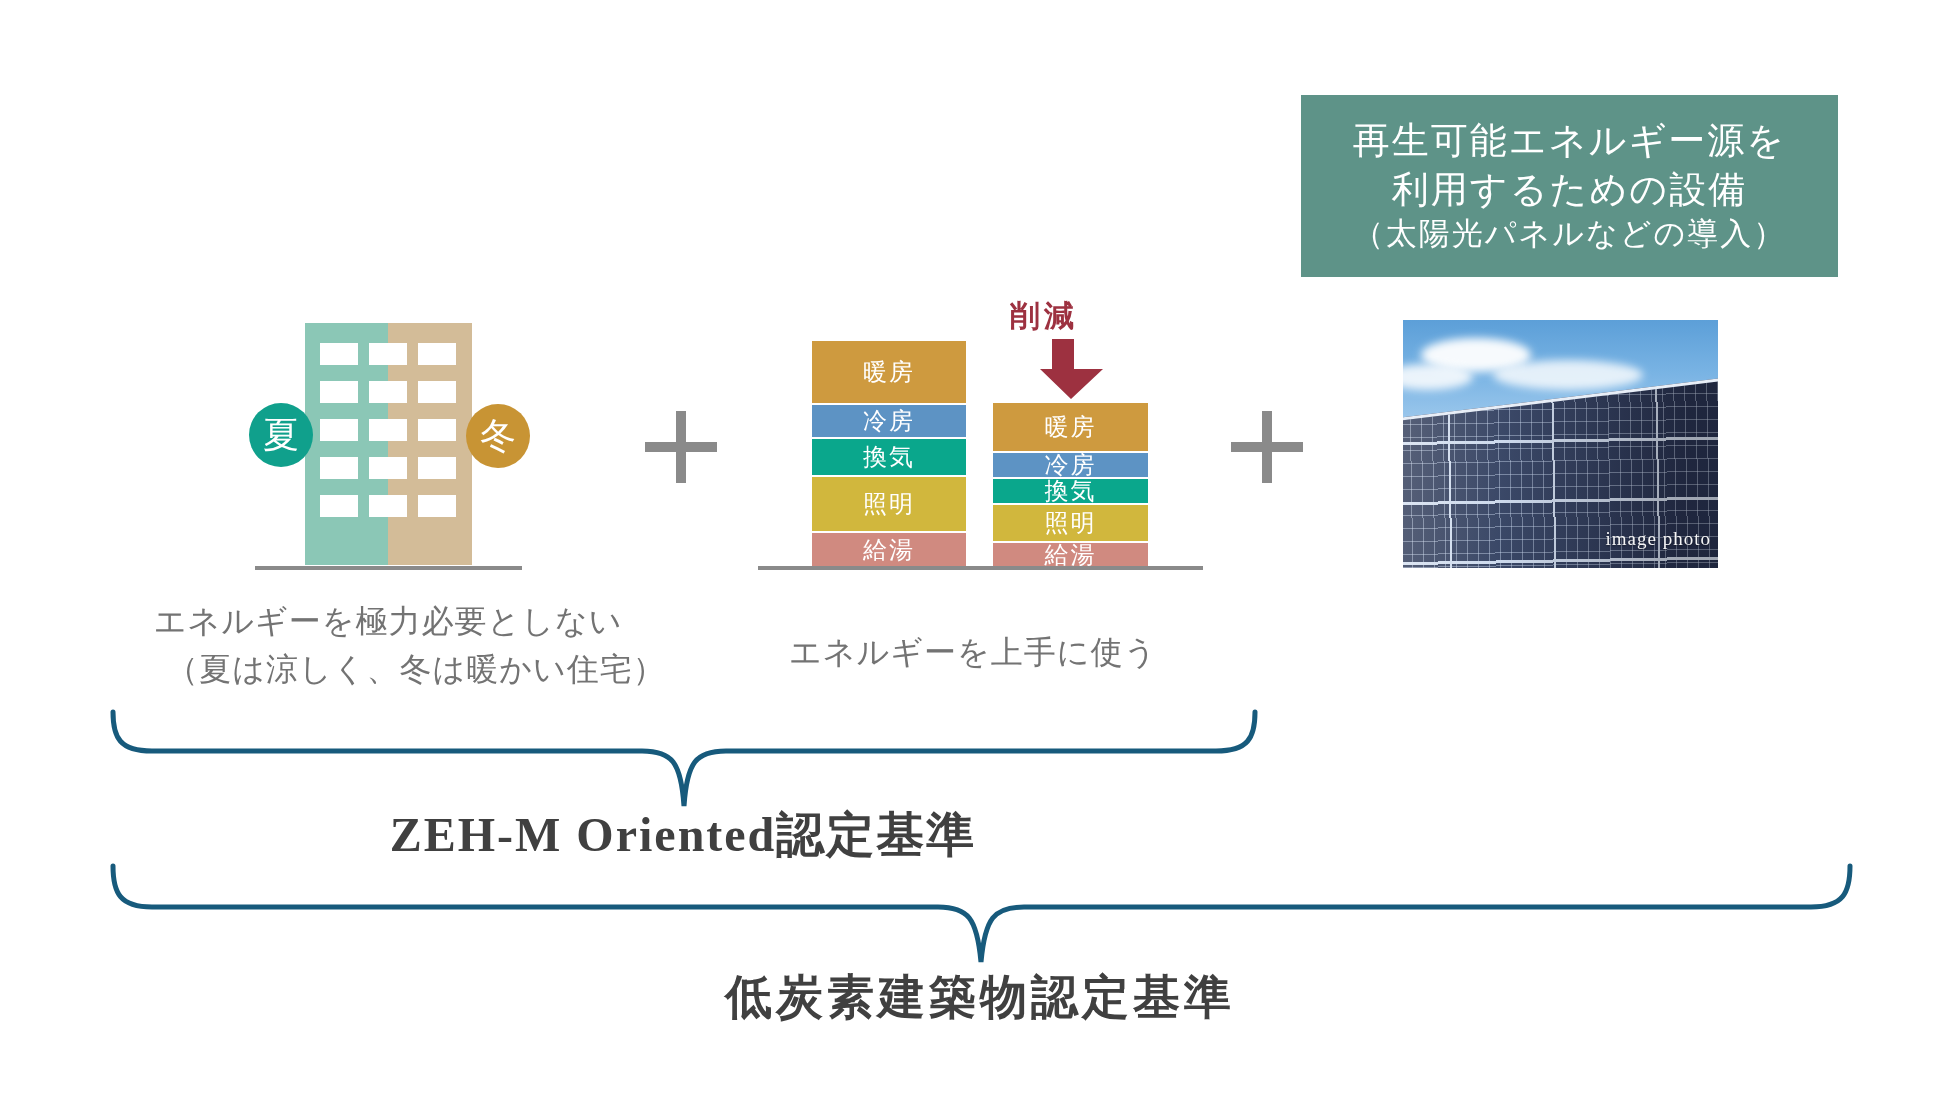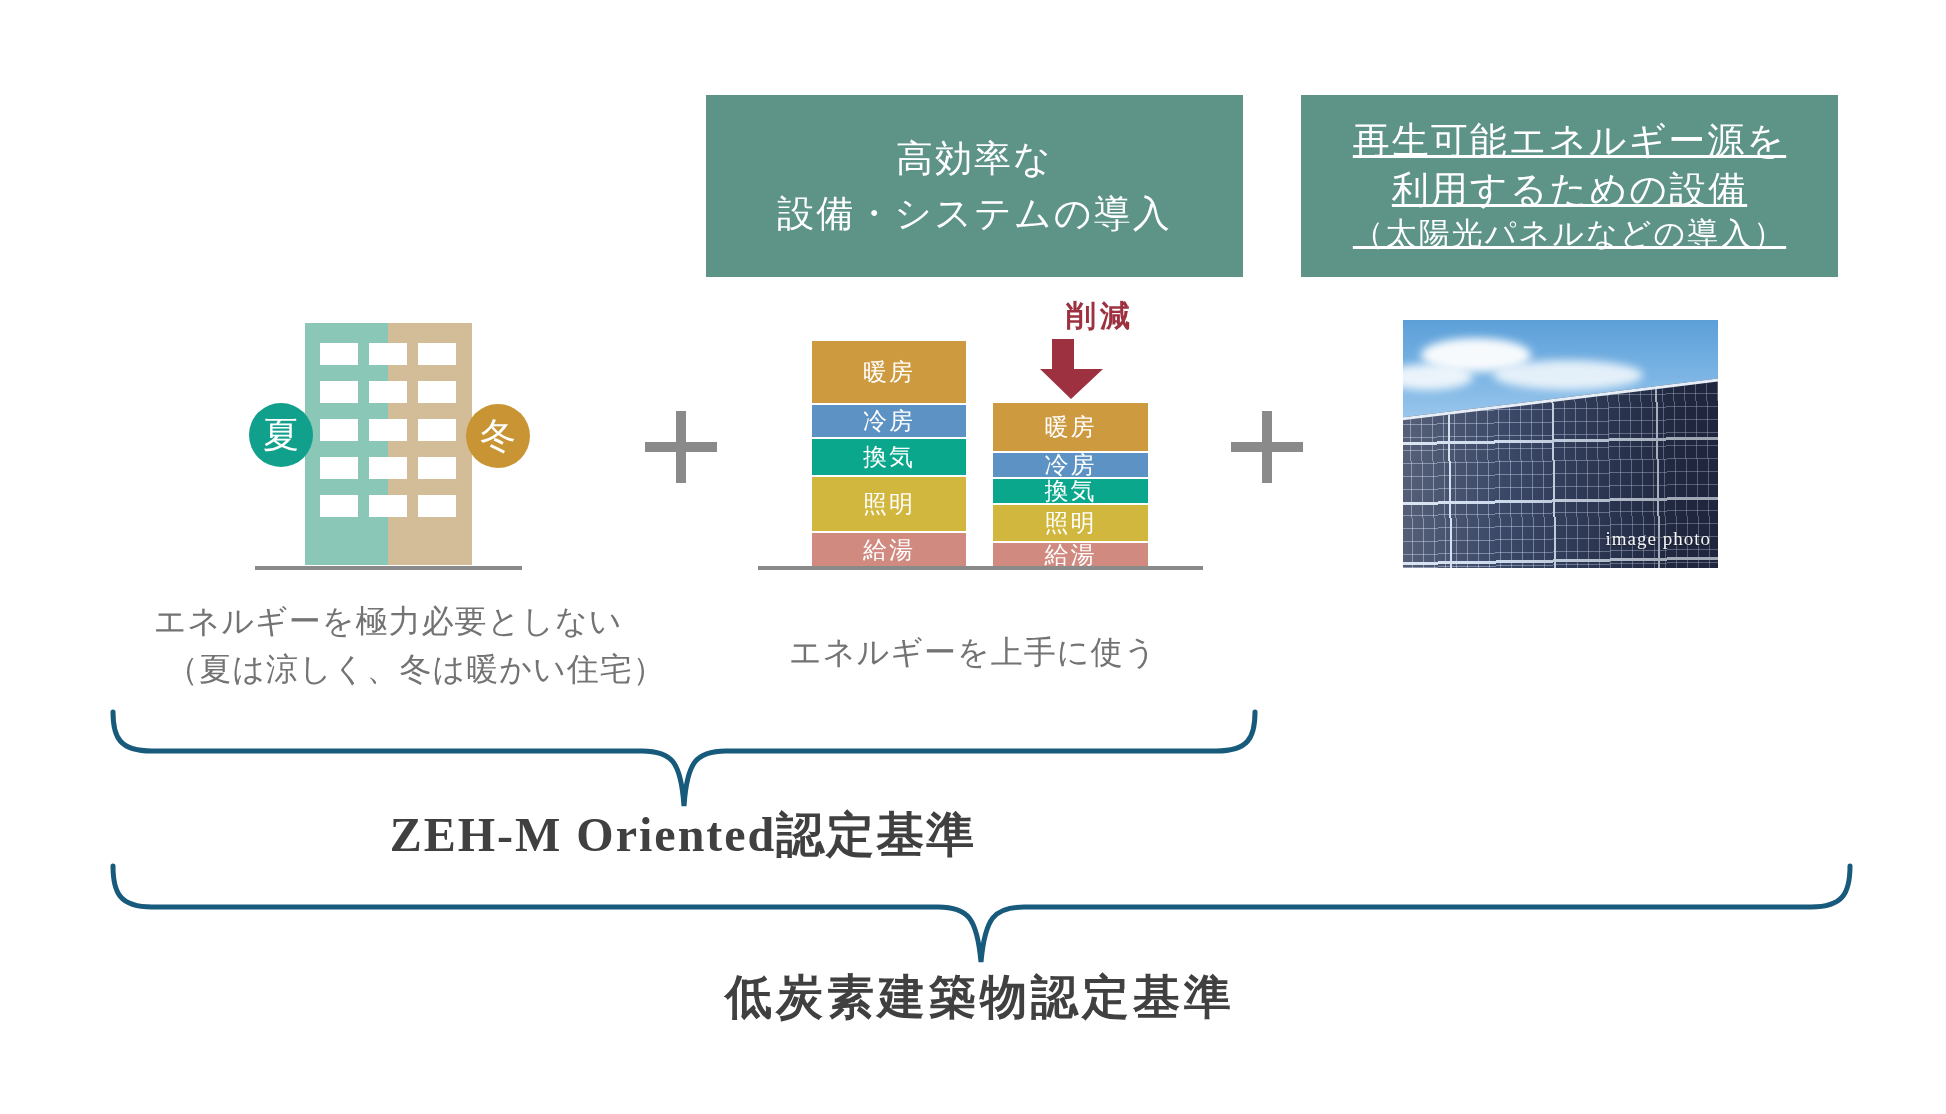--- a/index.html
+++ b/index.html
@@ -11,21 +11,21 @@
   .header-box{
     position:absolute;top:95px;height:182px;width:537px;
     background:#5e9388;color:#ffffff;
     display:flex;flex-direction:column;justify-content:center;align-items:center;
     text-align:center;
   }
   .header-box .hline{font-size:37px;line-height:1.5;letter-spacing:2px;}
   #hbox1{left:117px;}
   #hbox2{left:706px;}
   #hbox3{left:1301px;}
-  #hbox3 .hline{line-height:1.32;text-decoration:underline;}
+  #hbox3 .hline{line-height:1.32;}
   #hbox3 .hline:last-child{font-size:31px;}
   
   .building{
     position:absolute;left:305px;top:323px;width:167px;height:242px;
     background:linear-gradient(90deg,#8bc7b6 0 50%,#d3bc98 50% 100%);
     display:grid;grid-template-columns:repeat(3,38px);grid-template-rows:repeat(5,22px);
     gap:16px 11px;padding:20px 14px 48px 15px;box-sizing:border-box;
   }
   .window{background:#ffffff;}
   .season-circle{
@@ -45,21 +45,21 @@
   #plus2{left:1231px;top:411px;}
   
   .bar{position:absolute;display:flex;flex-direction:column;gap:2px;}
   #bar-before{left:812px;top:341px;width:154px;}
   #bar-after{left:993px;top:403px;width:155px;}
   .seg{
     width:100%;color:#ffffff;font-size:24px;letter-spacing:2px;
     display:flex;align-items:center;justify-content:center;overflow:hidden;
   }
   .reduction-label{
-    position:absolute;left:1010px;top:296px;width:124px;text-align:right;
+    position:absolute;left:1010px;top:296px;width:124px;text-align:left;
     color:#9d3140;font-size:30px;font-weight:bold;letter-spacing:4px;
   }
   
   .photo{
     position:absolute;left:1403px;top:320px;width:315px;height:248px;overflow:hidden;
     background:linear-gradient(180deg,#5c9fd8 0%,#7ab4e4 22%,#a9cfef 48%,#dcebf7 62%,#eef5fb 75%);
   }
   .cloud{position:absolute;background:#ffffff;border-radius:50%;filter:blur(4px);opacity:.95;}
   #cloud1{left:18px;top:18px;width:110px;height:34px;}
   #cloud2{left:90px;top:40px;width:150px;height:30px;opacity:.8;}
@@ -92,24 +92,20 @@
     transform:translateX(-50%);
   }
   #title-zeh{left:683px;top:803px;font-size:48px;letter-spacing:2px;}
   #title-lowcarbon{left:980px;top:966px;font-size:47px;letter-spacing:4px;}
 </style>
 </head>
 <body>
 
 <div class="canvas">
 
-  <div class="header-box" id="hbox2">
-      <div class="hline">高効率な</div>
-      <div class="hline">設備・システムの導入</div>
-    </div>
   <div class="header-box" id="hbox3">
       <div class="hline">再生可能エネルギー源を</div>
       <div class="hline">利用するための設備</div>
       <div class="hline">（太陽光パネルなどの導入）</div>
     </div>
 
   <div class="building">
       <div class="window"></div>
       <div class="window"></div>
       <div class="window"></div>

